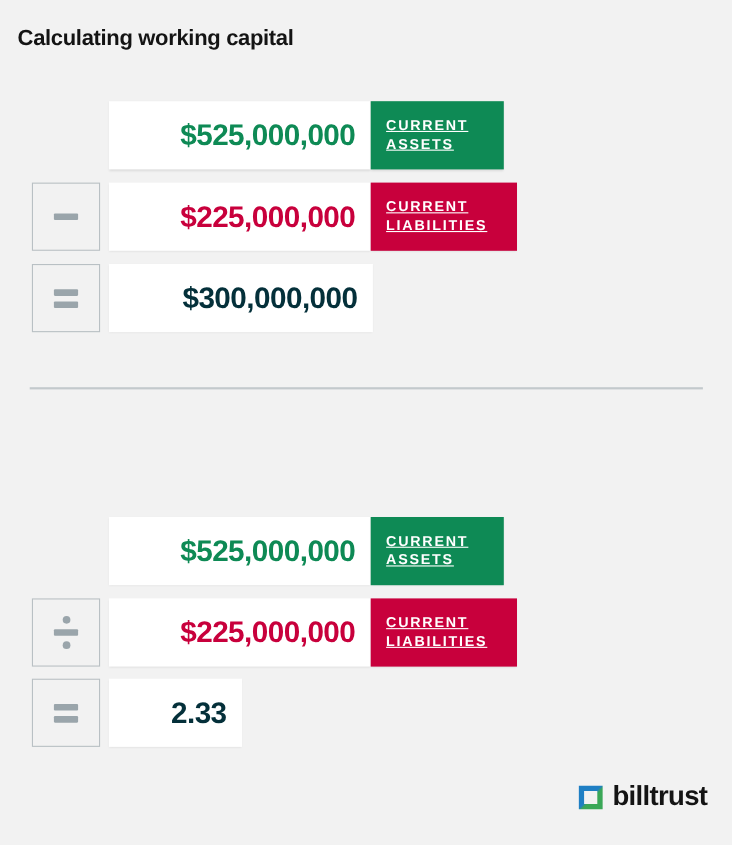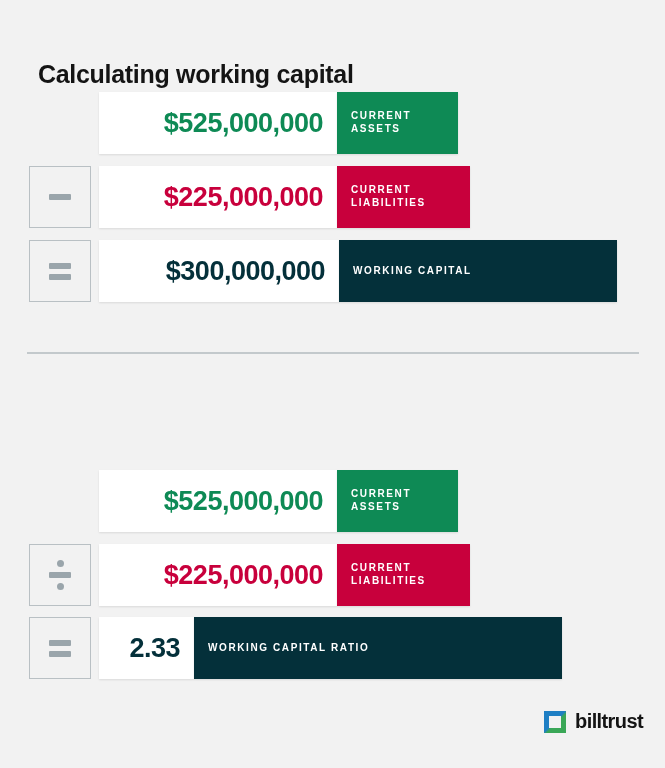--- a/index.html
+++ b/index.html
@@ -18,27 +18,26 @@
 
   .infographic {
     position: relative;
     width: 665px;
     height: 768px;
   }
 
   
   .section-title {
     position: absolute;
-    left: 38px;
-    font-size: 25px;
+    left: 16px;
+    font-size: 20px;
     font-weight: bold;
     color: #141414;
     letter-spacing: -0.3px;
     white-space: nowrap;
-    margin-top: 36px;
   }
   #title-wc    { top: 24px; }
   #title-wcr   { top: 396px; }
 
   
   .divider {
     position: absolute;
     left: 27px;
     top: 352px;
     width: 612px;
@@ -105,25 +104,26 @@
   .label-box {
     display: flex;
     align-items: center;
     padding-left: 14px;
     padding-right: 12px;
     box-shadow: 0 1px 2px rgba(0,0,0,0.10);
   }
 
   .label-text {
     color: #ffffff;
-    font-size: 10px;
+    font-size: 13px;
     font-weight: bold;
     letter-spacing: 1.6px;
     line-height: 1.28;
     white-space: pre-line;
+    text-decoration: underline;
   }
 
   .label-text.one-line { white-space: nowrap; }
 
   
   #row-assets      { top: 92px;  left: 99px; }
   #row-liabilities { top: 166px; left: 99px; }
   #row-wc          { top: 240px; left: 99px; }
 
   #row-assets .value-box      { width: 238px; }
@@ -139,21 +139,21 @@
   #row-assets2      { top: 470px; left: 99px; }
   #row-liabilities2 { top: 544px; left: 99px; }
   #row-ratio        { top: 617px; left: 99px; }
 
   #row-assets2 .value-box      { width: 238px; }
   #row-assets2 .label-box      { width: 121px; }
 
   #row-liabilities2 .value-box { width: 238px; }
   #row-liabilities2 .label-box { width: 133px; }
 
-  #row-ratio .value-box        { width: 95px; }
+  #row-ratio .value-box        { width: 121px; }
   #row-ratio .label-box        { width: 368px; }
 
   
   #op-minus  { top: 166px; }
   #op-eq1    { top: 240px; }
   #op-divide { top: 544px; }
   #op-eq2    { top: 617px; }
 
   
   .logo {
@@ -164,21 +164,21 @@
     align-items: center;
     gap: 9px;
   }
   .logo-mark {
     width: 22px;
     height: 22px;
     position: relative;
     flex: none;
   }
   .logo-text {
-    font-size: 20px;
+    font-size: 25px;
     font-weight: bold;
     color: #141414;
     letter-spacing: -0.6px;
   }
 </style>
 </head>
 <body style="background: rgb(242, 242, 242);">
 
 <div class="infographic">
 
@@ -212,23 +212,20 @@
   <div class="operator-box" id="op-eq1" style="border-color: rgb(185, 192, 196);">
     <span class="op-glyph">
       <span class="op-bar" style="background: rgb(154, 165, 171);"></span>
       <span class="op-bar" style="background: rgb(154, 165, 171);"></span>
     </span>
   </div>
   <div class="calc-row" id="row-wc">
     <div class="value-box">
       <span class="value-text" id="val-wc" style="color: rgb(4, 48, 58);">$300,000,000</span>
     </div>
-    <div class="label-box" id="lbl-wc" style="background: rgb(4, 48, 58);">
-      <span class="label-text one-line">WORKING CAPITAL</span>
-    </div>
   </div>
 
   <div class="divider" style="background: rgb(195, 201, 204);"></div>
 
 
   <div class="calc-row" id="row-assets2">
     <div class="value-box">
       <span class="value-text" id="val-assets2" style="color: rgb(14, 138, 85);">$525,000,000</span>
     </div>
     <div class="label-box" id="lbl-assets2" style="background: rgb(14, 138, 85);">
@@ -256,23 +253,20 @@
 
   <div class="operator-box" id="op-eq2" style="border-color: rgb(185, 192, 196);">
     <span class="op-glyph">
       <span class="op-bar" style="background: rgb(154, 165, 171);"></span>
       <span class="op-bar" style="background: rgb(154, 165, 171);"></span>
     </span>
   </div>
   <div class="calc-row" id="row-ratio">
     <div class="value-box">
       <span class="value-text" id="val-ratio" style="color: rgb(4, 48, 58);">2.33</span>
-    </div>
-    <div class="label-box" id="lbl-ratio" style="background: rgb(4, 48, 58);">
-      <span class="label-text one-line">WORKING CAPITAL RATIO</span>
     </div>
   </div>
 
   <div class="logo">
     <span class="logo-mark">
       <svg width="22" height="22" viewBox="0 0 22 22" aria-hidden="true">
         <defs>
           <linearGradient id="btgrad" x1="0" y1="0" x2="1" y2="1">
             <stop offset="0%" stop-color="#1f7fc4"></stop>
             <stop offset="48%" stop-color="#1f7fc4"></stop>

